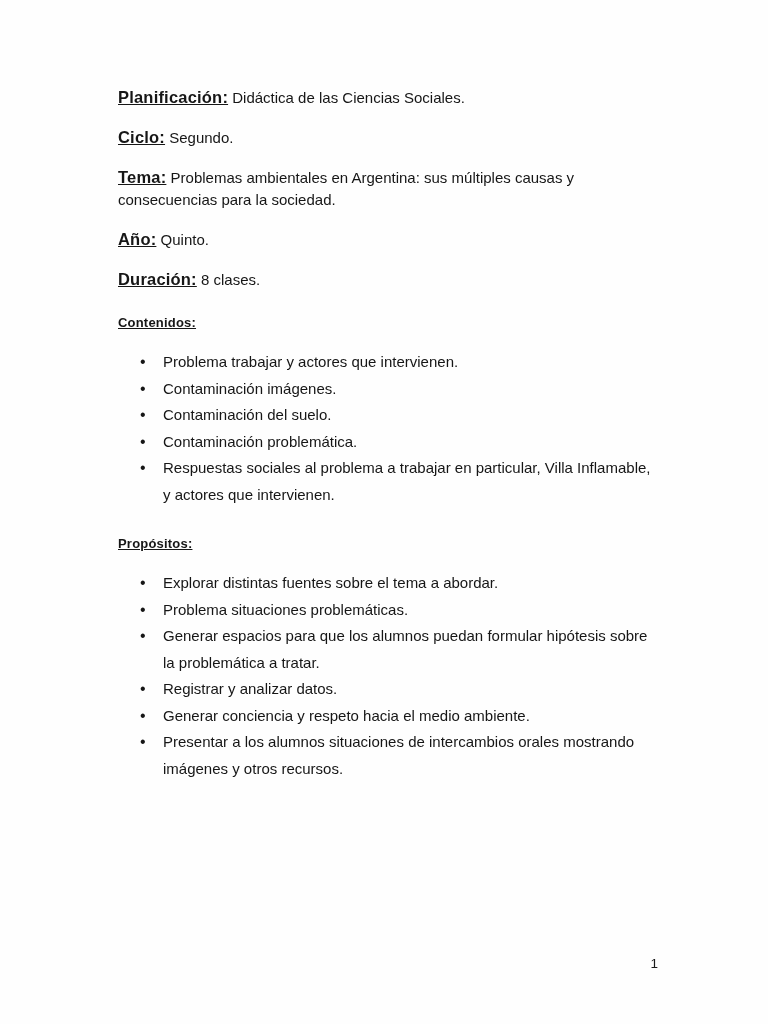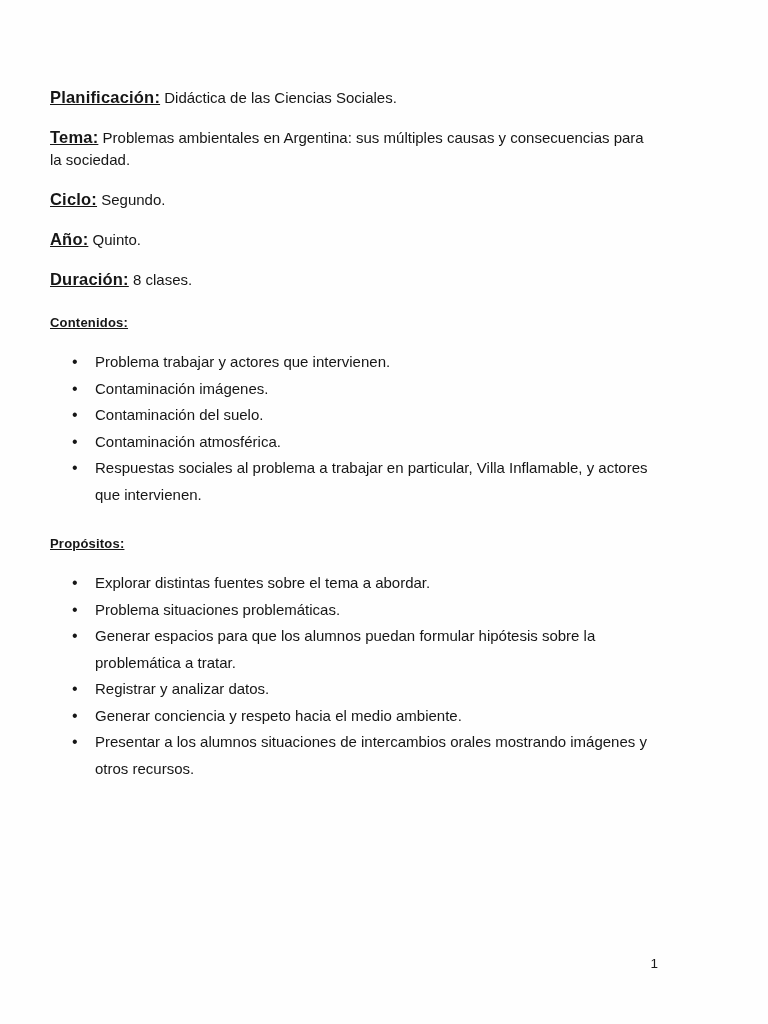--- a/index.html
+++ b/index.html
@@ -11,21 +11,21 @@
     font-family: "Liberation Sans", sans-serif;
     color: #161616;
     position: relative;
     overflow: hidden;
   }
   .page {
     position: absolute;
     top: 0; left: 0;
     width: 768px;
     height: 900px;
-    padding: 86px 112px 0 50px;
+    padding: 86px 112px 0 118px;
   }
   p.field {
     margin: 0 0 17px 0;
     font-size: 15px;
     line-height: 22px;
   }
   .label {
     font-weight: bold;
     font-size: 16.5px;
     text-decoration: underline;
@@ -66,35 +66,35 @@
     color: #1a1a1a;
   }
 </style>
 </head>
 <body>
 
 <div class="page">
 
   <p class="field"><span class="label">Planificación:</span> <span class="value">Didáctica de las Ciencias Sociales.</span></p>
 
+  <p class="field"><span class="label">Ciclo:</span> <span class="value">Segundo.</span></p>
+
   <p class="field"><span class="label">Tema:</span> <span class="value">Problemas ambientales en Argentina: sus múltiples causas y consecuencias para la sociedad.</span></p>
-
-  <p class="field"><span class="label">Ciclo:</span> <span class="value">Segundo.</span></p>
 
   <p class="field"><span class="label">Año:</span> <span class="value">Quinto.</span></p>
 
   <p class="field"><span class="label">Duración:</span> <span class="value">8 clases.</span></p>
 
   <h2 class="heading">Contenidos:</h2>
 
   <ul class="bullets">
     <li>Problema trabajar y actores que intervienen.</li>
     <li>Contaminación imágenes.</li>
     <li>Contaminación del suelo.</li>
-    <li>Contaminación atmosférica.</li>
+    <li>Contaminación problemática.</li>
     <li>Respuestas sociales al problema a trabajar en particular, Villa Inflamable, y actores que intervienen.</li>
   </ul>
 
   <h2 class="heading">Propósitos:</h2>
 
   <ul class="bullets">
     <li>Explorar distintas fuentes sobre el tema a abordar.</li>
     <li>Problema situaciones problemáticas.</li>
     <li>Generar espacios para que los alumnos puedan formular hipótesis sobre la problemática a tratar.</li>
     <li>Registrar y analizar datos.</li>

